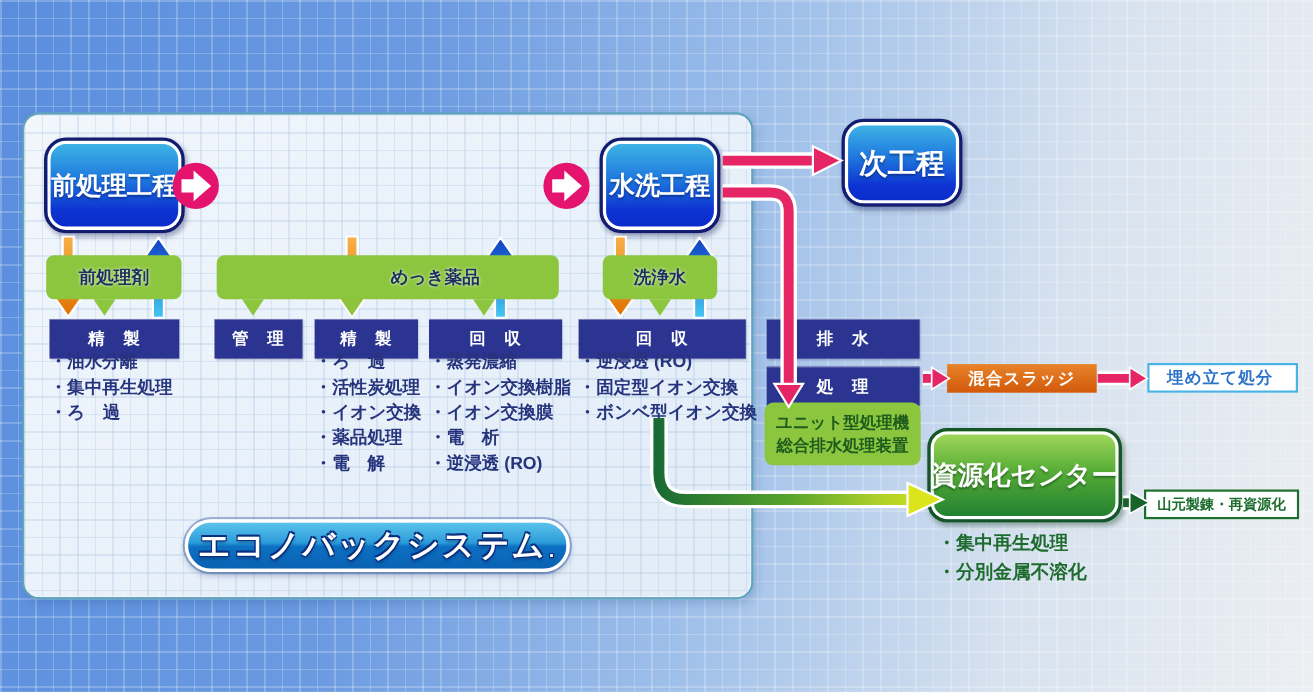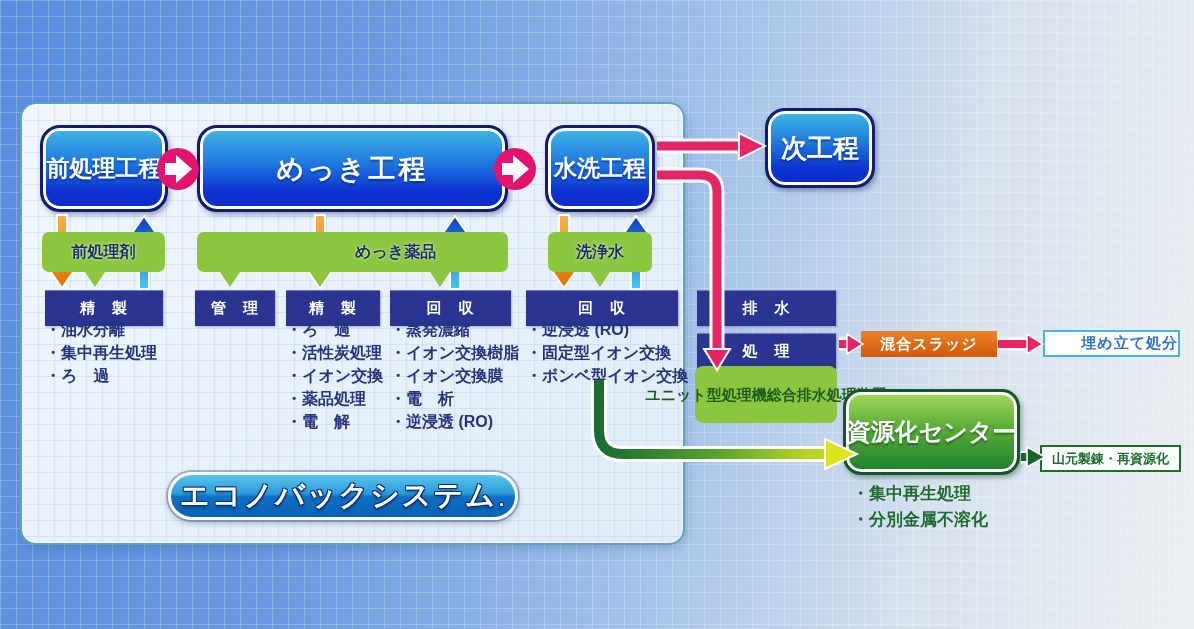--- a/index.html
+++ b/index.html
@@ -51,36 +51,36 @@
     display:flex; align-items:center; justify-content:center;
     font-size:15px; font-weight:bold; letter-spacing:1px;
     box-shadow: inset 0 1px 0 rgba(255,255,255,.35), 1px 1px 2px rgba(20,30,90,.3);
   }
 
   .blist { position:absolute; list-style:none; }
   .blist li { font-size:16px; font-weight:bold; color:#26337d; line-height:23px; white-space:nowrap; }
 
   .unitbox {
     position:absolute; left:695px; top:366px; width:142px; height:57px;
-    background:#8cc63f; border-radius:8px; display:flex; flex-direction:row;
+    background:#8cc63f; border-radius:8px; display:flex; flex-direction:column;
     align-items:center; justify-content:center;
     font-size:15px; font-weight:bold; color:#1e5c1e; line-height:21px; white-space:nowrap;
   }
 
   .sludge {
     position:absolute; left:861px; top:331px; width:136px; height:26px;
     background:linear-gradient(180deg,#e8832a,#d2590a); color:#fff;
     display:flex; align-items:center; justify-content:center;
     font-size:15px; font-weight:bold; letter-spacing:1px;
   }
   .landfill {
     position:absolute; left:1043px; top:330px; width:137px; height:27px;
     background:#fff; border:2px solid #49b3e3; color:#2d73c9;
-    display:flex; align-items:center; justify-content:flex-end;
-    font-size:15px; font-weight:bold; letter-spacing:1px;
+    display:flex; align-items:center; justify-content:flex-start;
+    font-size:15px; font-weight:bold; letter-spacing:1px;padding-left:16px;
   }
 
   .resource {
     position:absolute; left:843px; top:389px; width:177px; height:86px;
     border-radius:18px; border:3px solid #14552a;
     background:linear-gradient(180deg,#a6d95e 0%,#57ad36 45%,#1e7e30 100%);
     box-shadow: inset 0 0 0 3px #fff, 2px 3px 5px rgba(10,50,20,.35);
     display:flex; align-items:center; justify-content:center;
     color:#fff; font-size:24px; font-weight:bold; text-shadow:0 2px 2px rgba(0,40,10,.45);
     white-space:nowrap;
@@ -124,23 +124,20 @@
       <linearGradient id="bgd" x1="0" y1="0" x2="0" y2="1">
         <stop offset="0" stop-color="#0f3fc4"></stop>
           <stop offset="1" stop-color="#46c8f2"></stop>
       </linearGradient>
     </defs>
   </svg>
 
   <div class="proc" style="left:40px; top:125px; width:128px; height:87px; font-size:23px;">
     <span>前処理工程</span>
   </div>
-  <div class="proc" style="left:197px; top:125px; width:311px; height:87px; font-size:27px; letter-spacing:3px;">
-    <span>めっき工程</span>
-  </div>
   <div class="proc" style="left:545px; top:125px; width:110px; height:87px; font-size:23px;">
     <span>水洗工程</span>
   </div>
   <div class="proc" style="left:765px; top:108px; width:110px; height:80px; font-size:26px;">
     <span>次工程</span>
   </div>
 
   <svg class="circ" style="left:156px; top:147px;" viewBox="0 0 44 44">
     <circle cx="22" cy="22" r="21" fill="#e4136e"></circle>
     <path d="M9 16 h11 v-8 l16 14 -16 14 v-8 h-11 z" fill="#fff"></path>

